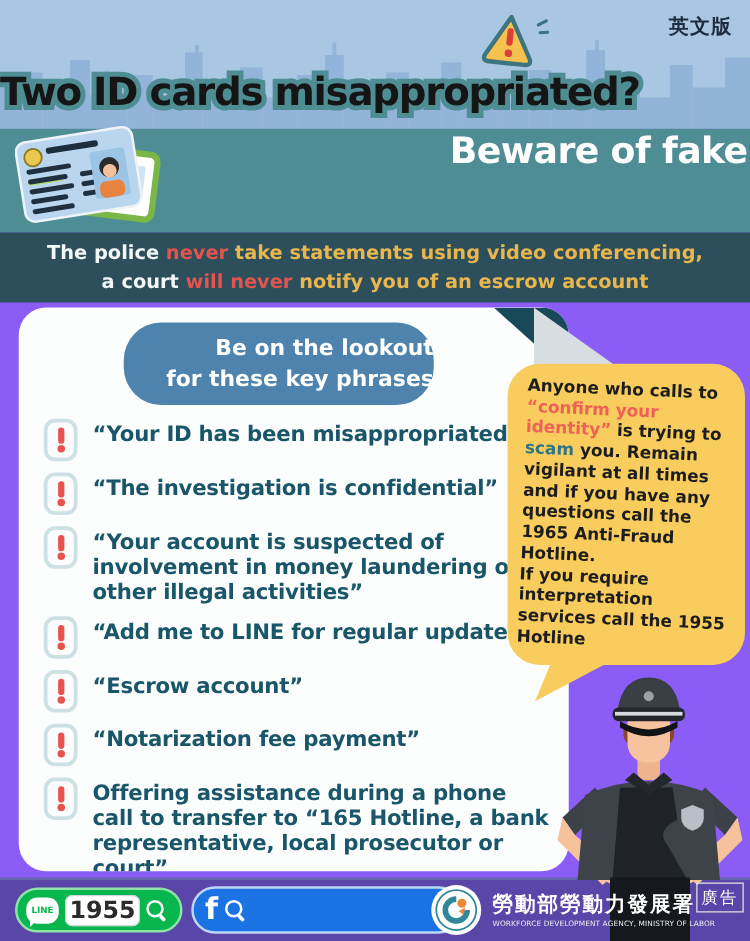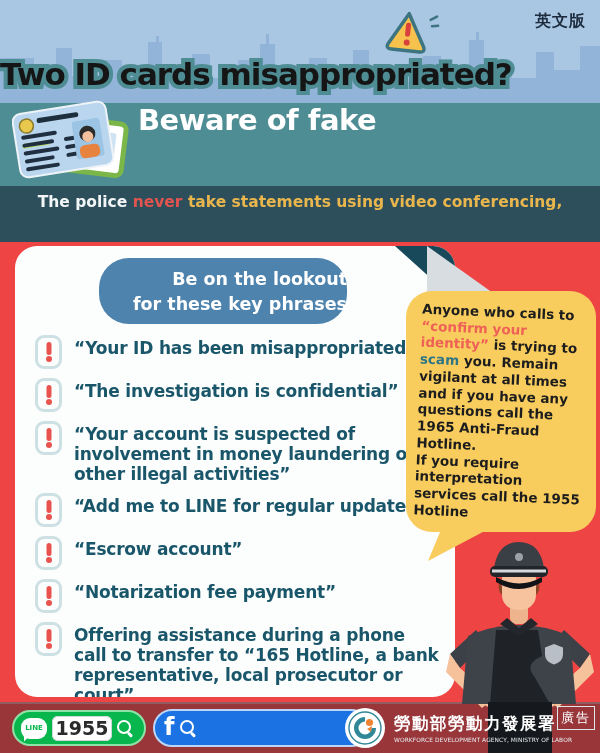--- a/index.html
+++ b/index.html
@@ -1,31 +1,31 @@
 <!DOCTYPE html>
 <html><head>
 <meta charset="utf-8">
 <style>
   html,body{margin:0;padding:0;background:#0d2e3a;}
   *{box-sizing:border-box;font-family:"DejaVu Sans","Liberation Sans",sans-serif;}
-  #poster{position:relative;width:600px;height:753px;background:#ef4444;overflow:hidden;margin:0 auto;}
+  #poster{position:relative;width:600px;height:753px;background:#8b5cf6;overflow:hidden;margin:0 auto;}
 
   
   .sky{position:absolute;left:0;top:0;width:600px;height:103px;background:#a9c6e2;z-index:1;}
   .skyline{position:absolute;left:0;top:30px;z-index:1;}
   .lang-badge{position:absolute;top:11px;right:14px;color:#1c2b3d;font-size:16px;font-weight:bold;z-index:3;letter-spacing:1px;}
   .warning-tri{position:absolute;left:383px;top:8px;z-index:3;transform:rotate(6deg);}
 
   .main-title{position:absolute;left:0;top:56px;width:480px;text-align:center;z-index:3;
     font-size:31px;font-weight:800;color:#151515;letter-spacing:-1px;white-space:nowrap;
     -webkit-text-stroke:8px #4f8d95;paint-order:stroke fill;}
 
   
   .teal-band{position:absolute;left:0;top:103px;width:600px;height:83px;background:#4f8d95;z-index:1;}
-  .subtitle{position:absolute;left:138px;top:100px;width:460px;z-index:3;text-align:left;
+  .subtitle{position:absolute;left:138px;top:100px;width:460px;z-index:3;text-align:right;
     color:#ffffff;font-size:29px;line-height:1.38;font-weight:800;letter-spacing:-0.5px;}
   .idcards{position:absolute;left:12px;top:100px;z-index:3;}
 
   
   .alert-banner{position:absolute;left:0;top:186px;width:600px;height:56px;background:#2c4f5b;z-index:2;
     text-align:center;padding-top:5px;font-size:15.5px;font-weight:bold;line-height:1.5;}
   .alert-banner .w{color:#f2f6f6;margin-top:13px;} .alert-banner .r{color:#e25450;} .alert-banner .y{color:#e9b64d;}
 
   
   .panel{position:absolute;left:15px;top:246px;width:440px;height:451px;background:#fcfdfd;border-radius:22px;z-index:2;overflow:hidden;}
@@ -158,20 +158,21 @@
       <rect x="66" y="49" width="20" height="13" rx="5" fill="#e8833f"></rect>
     </g>
   </svg>
 
   <div class="subtitle">
     <div>Beware of fake</div>
   </div>
 
   <div class="alert-banner">
     <div><span class="w">The police </span><span class="r">never </span><span class="y">take statements using video conferencing,</span></div>
+    <div><span class="w">a court </span><span class="r">will never </span><span class="y">notify you of an escrow account</span></div>
   </div>
 
   <div class="panel">
     <div class="panel-cut"></div>
     <div class="lookout">
       <div>Be on the lookout</div>
       <div>for these key phrases</div>
     </div>
     <div class="phrase-list">
       <div class="phrase">

